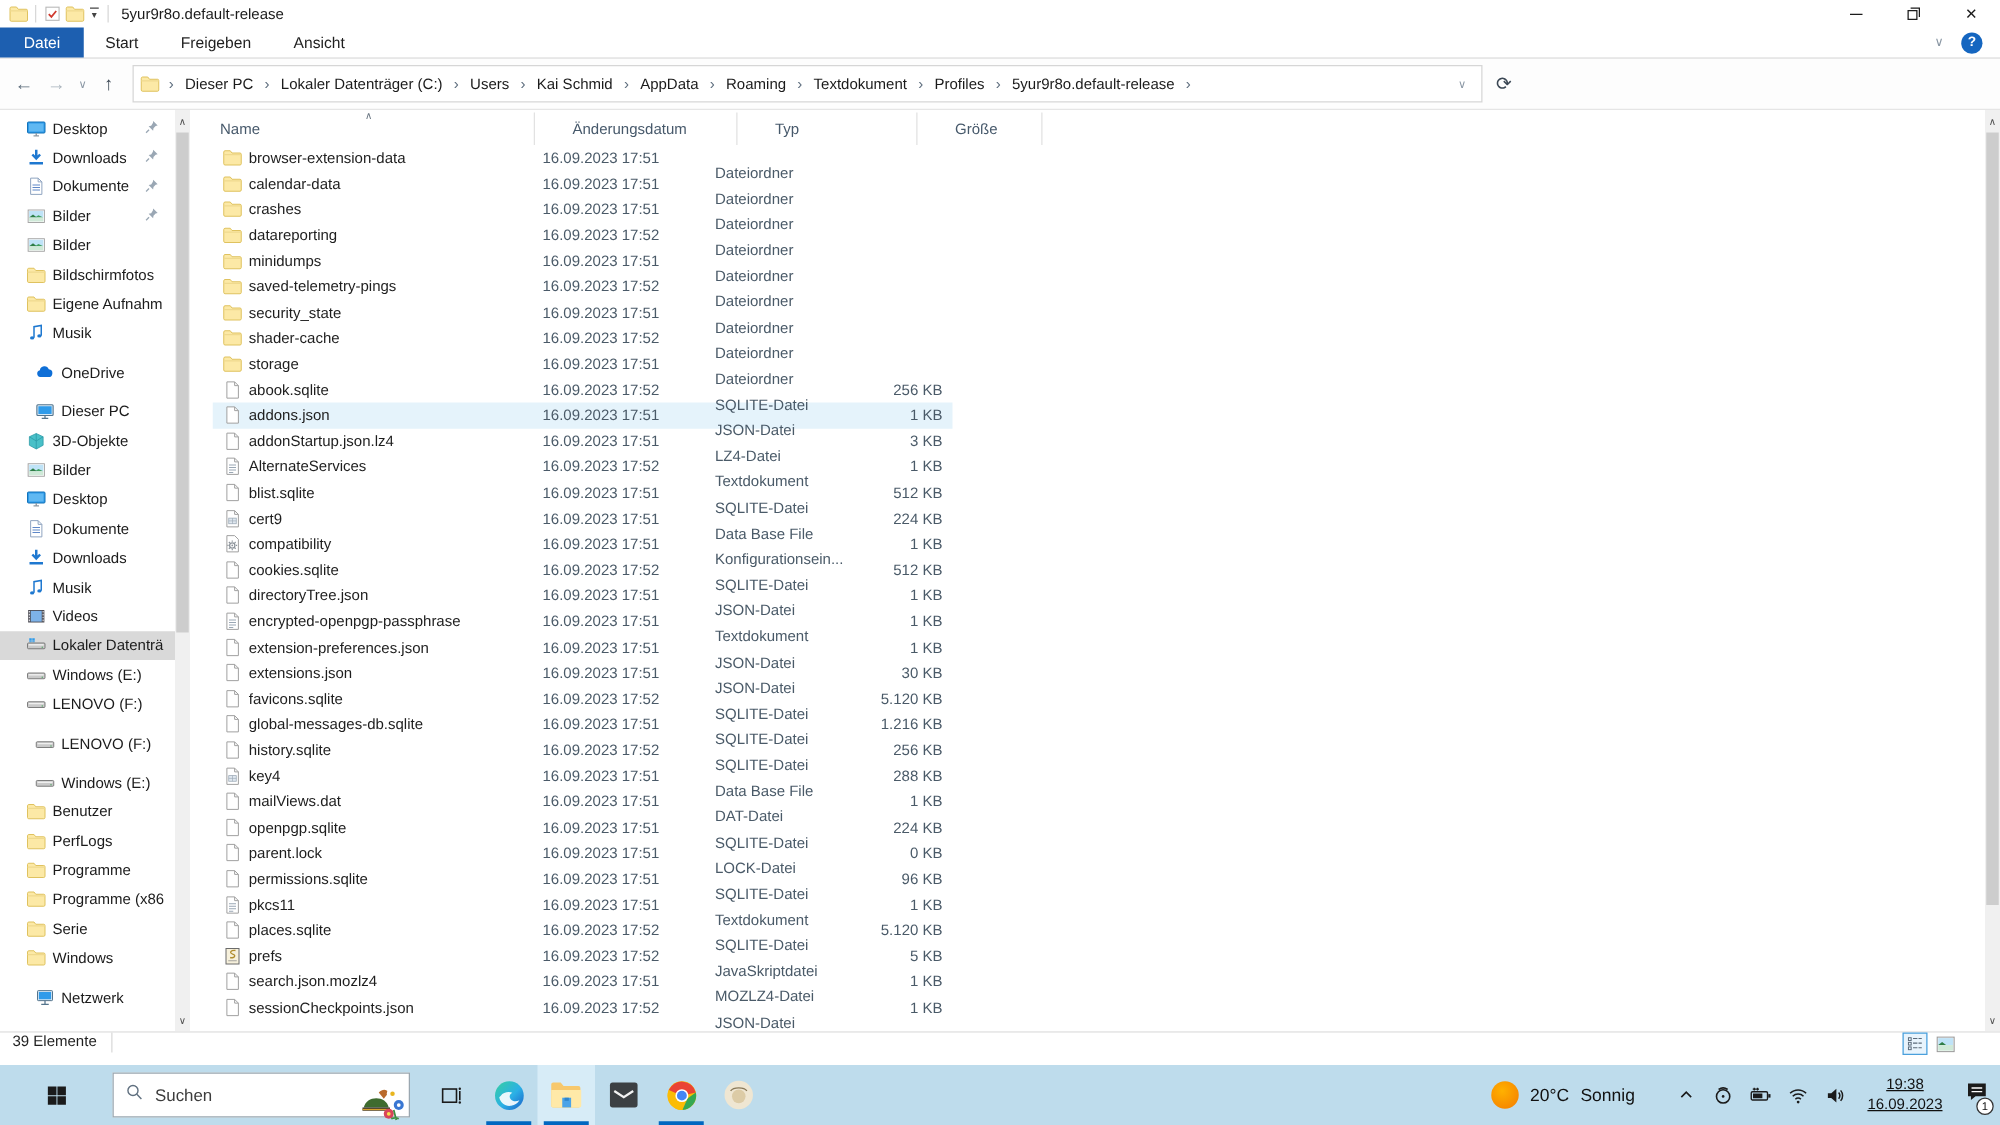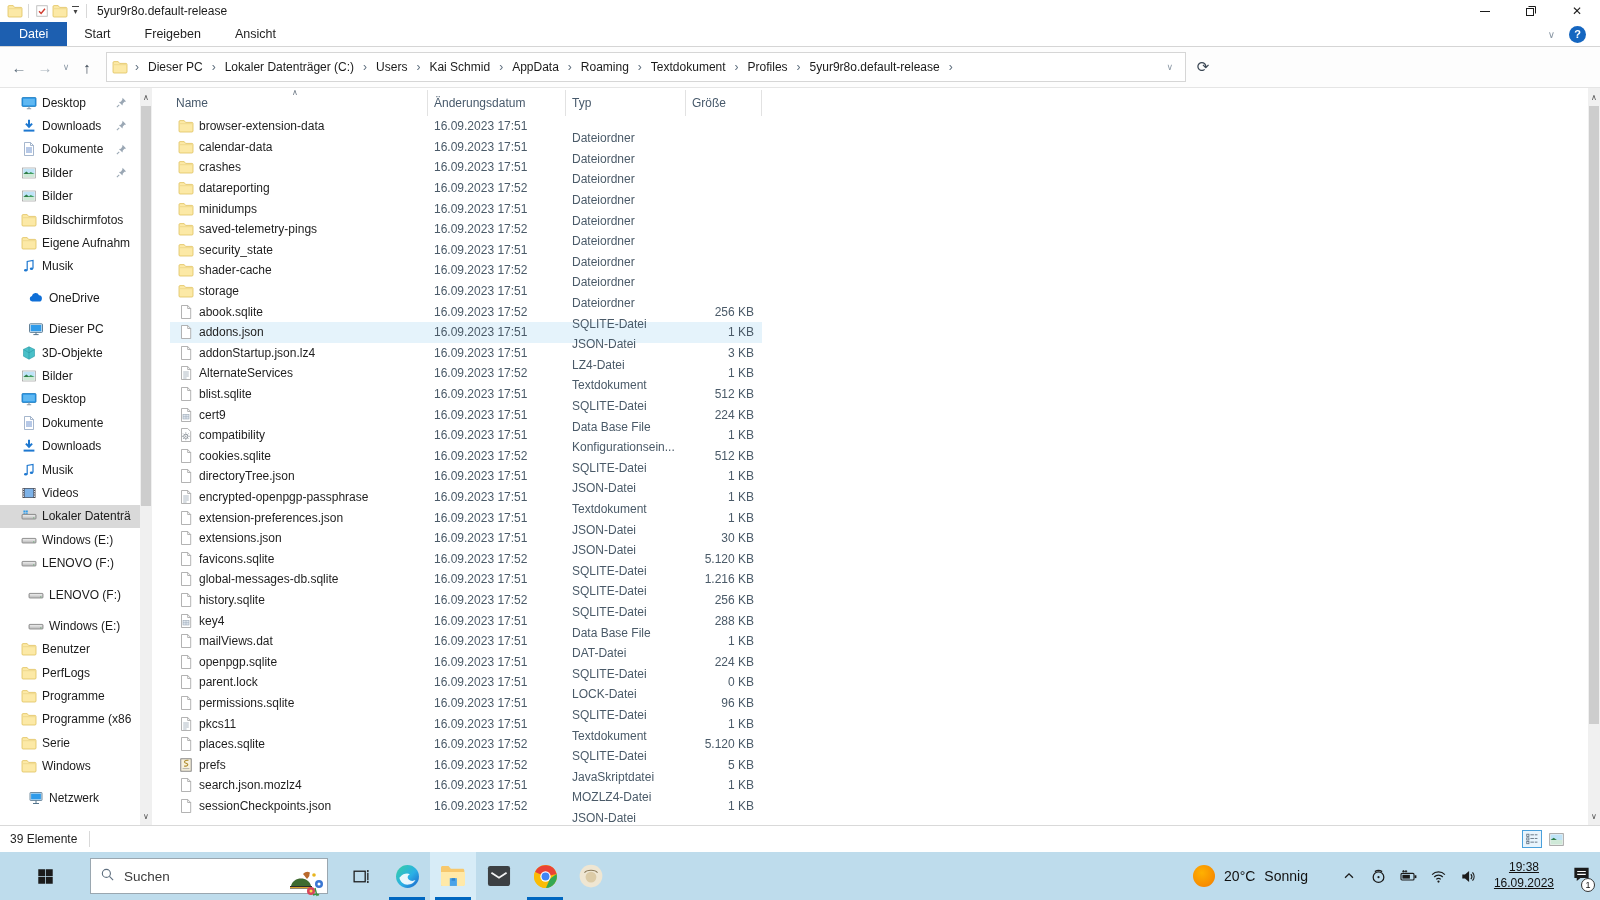--- a/index.html
+++ b/index.html
@@ -59,40 +59,40 @@
   .si-icon{width:17px;height:16px;flex:0 0 auto;display:flex;align-items:center;justify-content:center;}
   .si-icon svg{display:block;}
   .si-label{font-size:12px;color:#1b1b1b;margin-left:5px;white-space:nowrap;overflow:hidden;}
   .si-pin{position:absolute;right:12px;top:4px;width:13px;height:13px;}
   .side-scroll{width:12px;flex:0 0 auto;background:#f0f0f0;position:relative;}
   .ss-up,.ss-down,.ls-up,.ls-down{position:absolute;left:0;width:12px;height:14px;display:flex;align-items:center;justify-content:center;
         font-size:8px;color:#505050;}
   .ss-up{top:2px;}.ss-down{bottom:2px;}
   .ss-thumb{position:absolute;left:1px;top:18px;width:10px;height:400px;background:#cdcdcd;}
   .filearea{margin-left:18px;flex:1 1 auto;position:relative;overflow:hidden;}
-  .list-header{display:flex;height:26px;align-items:center;margin-top:2px;}
+  .list-header{display:flex;height:26px;align-items:center;margin-top:2px;gap:24px;}
   .hcell{font-size:12px;color:#47596b;padding-left:6px;height:100%;display:flex;align-items:center;
          border-right:1px solid #e2e2e2;box-sizing:border-box;white-space:nowrap;}
   .sort-caret{position:absolute;top:0;left:122px;font-size:8px;color:#6a7682;}
   .rows{position:relative;}
   .frow{display:flex;height:20.6px;align-items:center;width:592px;}
   .frow.hl{background:#e5f3fb;}
   .fcell{font-size:12px;white-space:nowrap;overflow:hidden;box-sizing:border-box;}
   .c-name{width:258px;display:flex;align-items:center;color:#1e1e1e;}
   .fic{width:16px;height:16px;margin-left:8px;margin-right:5px;flex:0 0 auto;}
   .fic svg{display:block;}
   .c-date{width:138px;color:#4a5a68;padding-left:6px;}
   .c-type{width:120px;color:#4a5a68;padding-left:6px;margin-top:24px;}
   .c-size{width:76px;color:#4a5a68;text-align:right;padding-right:8px;}
   .list-scroll{position:absolute;right:0;top:0;bottom:0;width:12px;background:#f0f0f0;}
   .ls-up{top:2px;}.ls-down{bottom:2px;}
   .ls-thumb{position:absolute;left:1px;top:18px;width:10px;height:618px;background:#cdcdcd;}
 
   
-  .statusbar{height:26px;border-top:1px solid #d9d9d9;display:flex;align-items:center;background:#fff;flex:0 0 auto;}
+  .statusbar{height:26px;border-top:1px solid #d9d9d9;display:flex;align-items:flex-start;background:#fff;flex:0 0 auto;}
   .sb-text{font-size:12px;color:#1f1f1f;margin-left:10px;}
   .sb-sep{width:1px;height:16px;background:#d9d9d9;margin-left:12px;}
   .sb-views{margin-left:auto;display:flex;gap:4px;margin-right:34px;}
   .sbv{width:20px;height:18px;display:flex;align-items:center;justify-content:center;box-sizing:border-box;}
   .sbv.active{border:1px solid #4aa0dc;background:#e8f4fd;}
   .sbv svg{display:block;}
 
   
   .taskbar{position:absolute;left:0;top:852px;width:1600px;height:48px;background:#bedcec;display:flex;align-items:center;}
   .tb-start{width:90px;height:100%;display:flex;align-items:center;justify-content:center;}

